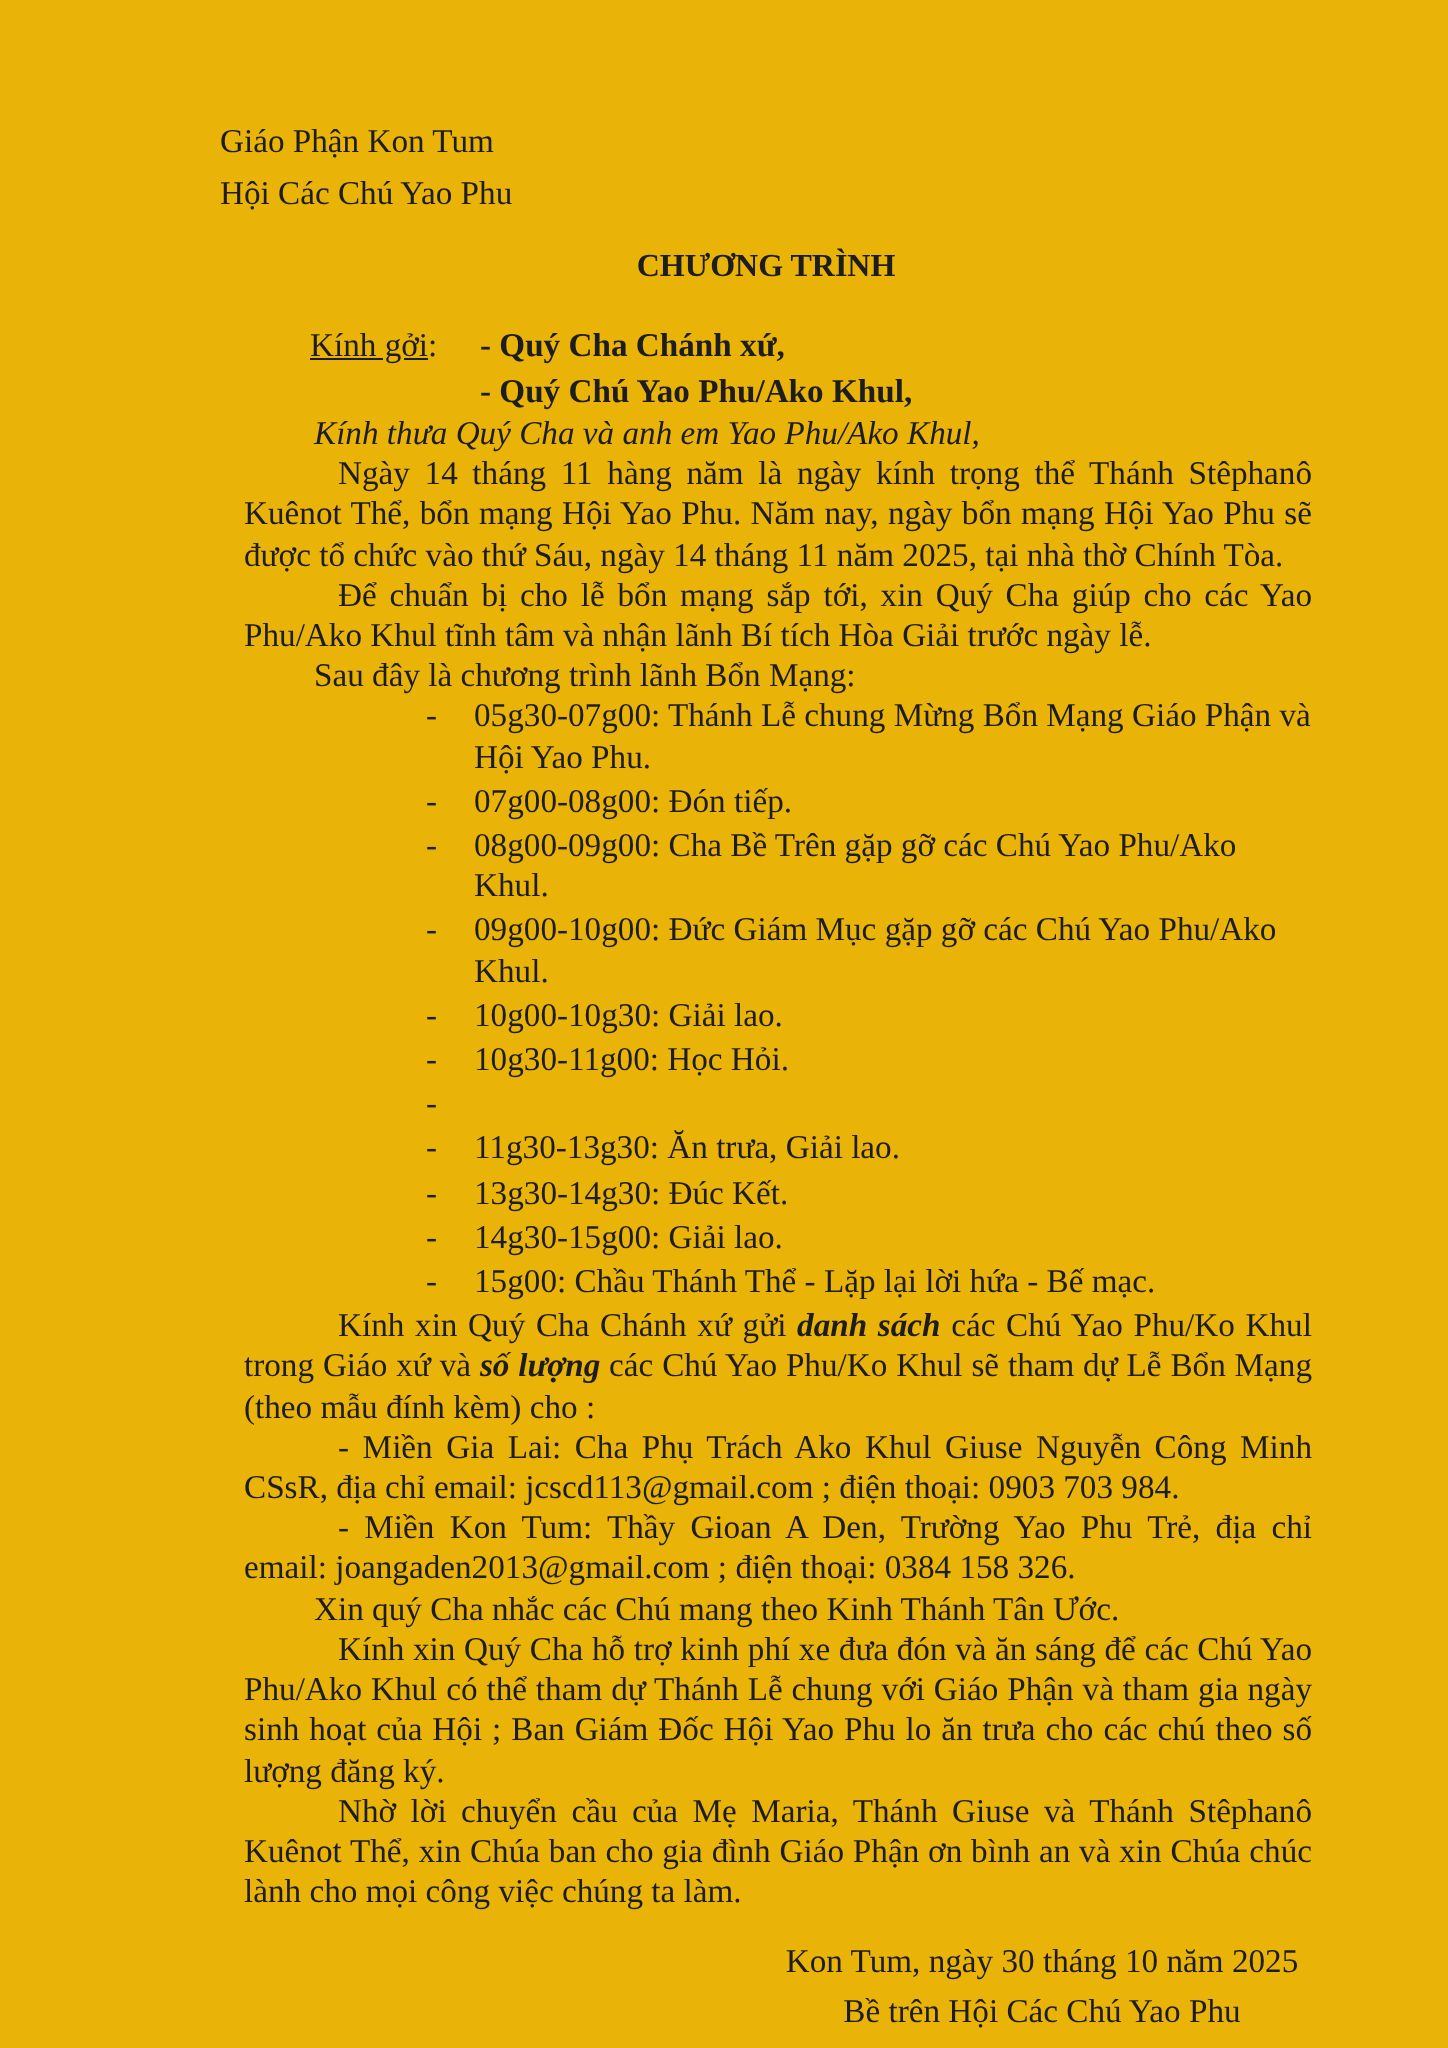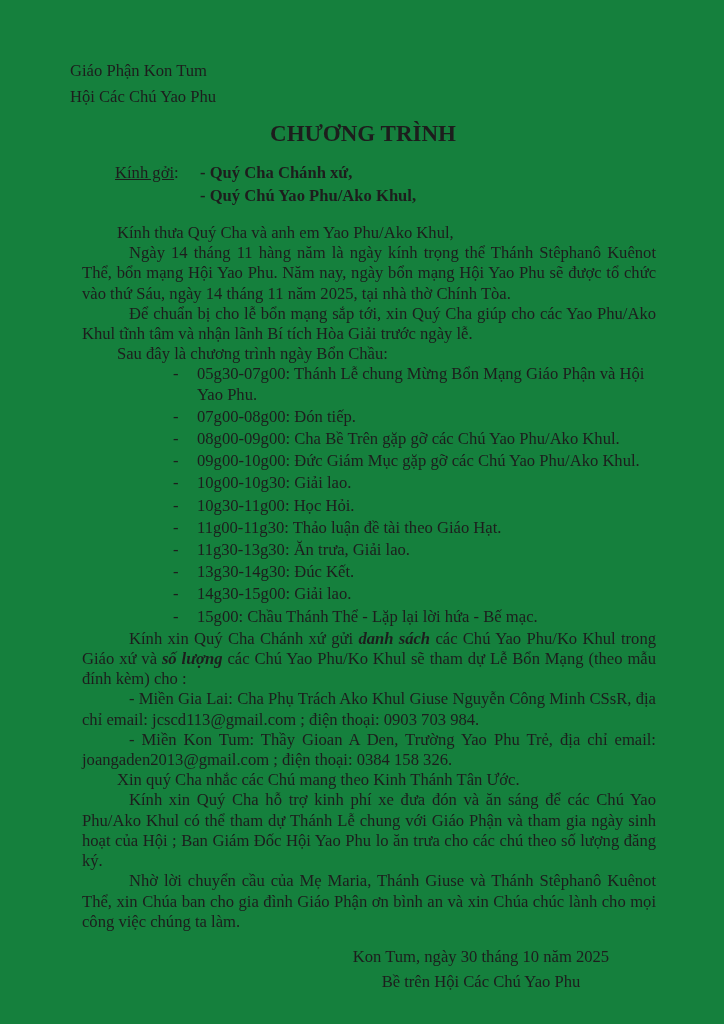--- a/index.html
+++ b/index.html
@@ -4,37 +4,37 @@
 <style>
   html, body {
     margin: 0;
     padding: 0;
     background: #ffffff;
   }
   .page {
     position: relative;
     width: 724px;
     height: 1024px;
-    background: #15803d;
+    background: #eab308;
     color: #1d1d1d;
     font-family: "Liberation Serif", "DejaVu Serif", serif;
     font-size: 16.6px;
     box-sizing: border-box;
-    padding: 58px 68px 0 70px;
+    padding: 58px 68px 0 110px;
     overflow: hidden;
   }
   .letterhead div {
     line-height: 26px;
     white-space: nowrap;
   }
   .doc-title {
     margin-top: 12px;
     text-align: center;
     font-weight: bold;
-    font-size: 23px;
+    font-size: 16px;
   }
   .doc-title div {
     line-height: 23px;
   }
   .salutation {
     margin-top: 16px;
     display: flex;
     line-height: 23px;
   }
   .sal-label-wrap {
@@ -48,21 +48,21 @@
   }
   .recipients {
     font-weight: bold;
   }
   .para {
     margin: 0;
     line-height: 20.2px;
   }
   .indent { text-indent: 47px; }
   .just { text-align: justify; margin-left: 12px; }
-  .first-body { margin-top: 16px; }
+  .first-body { margin-top: 0; font-style: italic; }
   .emph {
     font-weight: bold;
     font-style: italic;
   }
   .bold { font-weight: bold; }
   ul.schedule {
     list-style: none;
     margin: 0;
     padding: 0 0 0 103px;
   }
@@ -103,21 +103,21 @@
       <div>- Quý Chú Yao Phu/Ako Khul,</div>
     </div>
   </div>
 
   <p class="para indent first-body">Kính thưa Quý Cha và anh em Yao Phu/Ako Khul,</p>
 
   <p class="para indent just">Ngày 14 tháng 11 hàng năm là ngày kính trọng thể Thánh Stêphanô Kuênot Thể, bổn mạng Hội Yao Phu. Năm nay, ngày bổn mạng Hội Yao Phu sẽ được tổ chức vào thứ Sáu, ngày 14 tháng 11 năm 2025, tại nhà thờ Chính Tòa.</p>
 
   <p class="para indent just">Để chuẩn bị cho lễ bổn mạng sắp tới, xin Quý Cha giúp cho các Yao Phu/Ako Khul tĩnh tâm và nhận lãnh Bí tích Hòa Giải trước ngày lễ.</p>
 
-  <p class="para indent">Sau đây là chương trình ngày Bổn Chầu:</p>
+  <p class="para indent">Sau đây là chương trình lãnh Bổn Mạng:</p>
 
   <ul class="schedule">
     <li>
         <span class="dash">-</span>
         <span class="item-text">05g30-07g00: Thánh Lễ chung Mừng Bổn Mạng Giáo Phận và Hội Yao Phu.</span>
       </li>
     <li>
         <span class="dash">-</span>
         <span class="item-text">07g00-08g00: Đón tiếp.</span>
       </li>
@@ -132,21 +132,20 @@
     <li>
         <span class="dash">-</span>
         <span class="item-text">10g00-10g30: Giải lao.</span>
       </li>
     <li>
         <span class="dash">-</span>
         <span class="item-text">10g30-11g00: Học Hỏi.</span>
       </li>
     <li>
         <span class="dash">-</span>
-        <span class="item-text">11g00-11g30: Thảo luận đề tài theo Giáo Hạt.</span>
       </li>
     <li>
         <span class="dash">-</span>
         <span class="item-text">11g30-13g30: Ăn trưa, Giải lao.</span>
       </li>
     <li>
         <span class="dash">-</span>
         <span class="item-text">13g30-14g30: Đúc Kết.</span>
       </li>
     <li>

